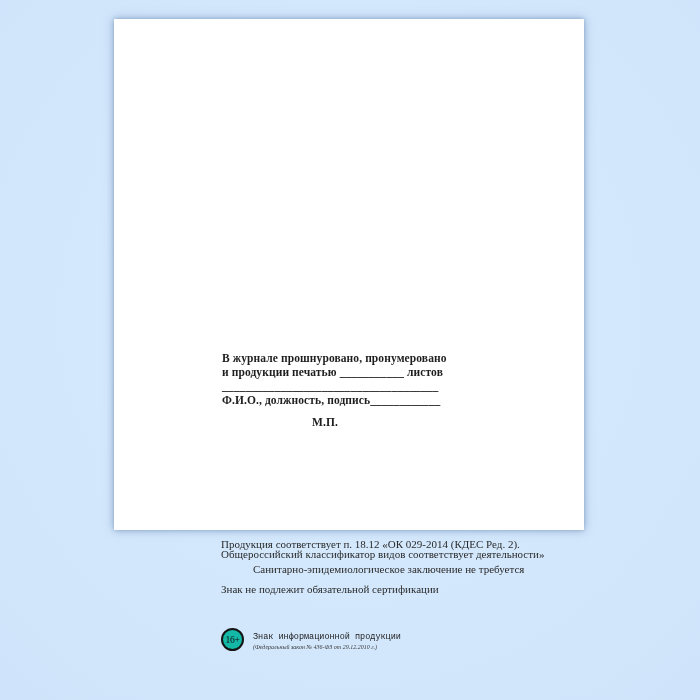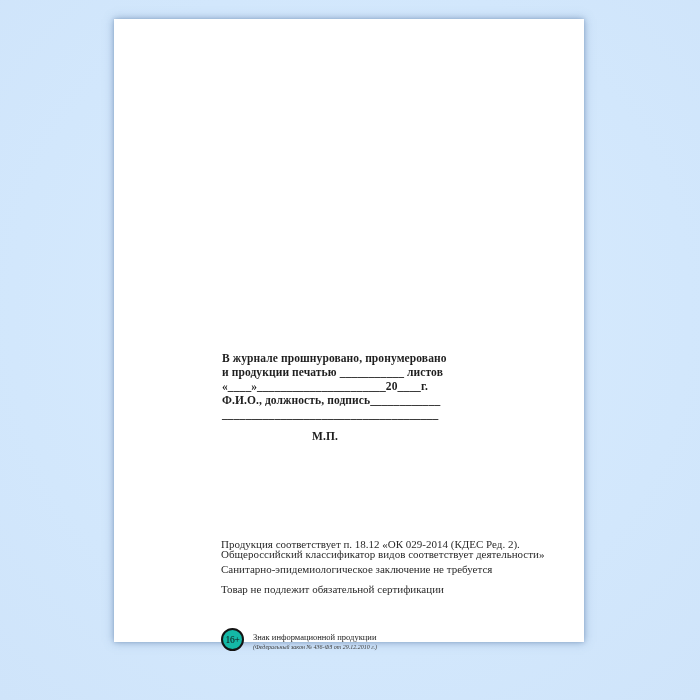--- a/index.html
+++ b/index.html
@@ -6,21 +6,21 @@
   .stage{
     position:relative;
     width:700px;height:700px;
     background:radial-gradient(circle at 50% 45%, #d9ecfe 0%, #d2e7fc 65%, #cfe4fa 100%);
     overflow:hidden;
     font-family:"Liberation Serif","DejaVu Serif",serif;
   }
   .sheet{
     position:absolute;
     left:114px;top:19px;
-    width:470px;height:623px;
+    width:470px;height:511px;
     background:#ffffff;
     box-shadow:0 0 9px rgba(108,140,180,.70), 0 0 3px rgba(108,140,180,.45);
   }
   
   .binding{
     position:absolute;
     left:108px;top:332px;
     width:209px;
     font-size:11.5px;
     line-height:14px;
@@ -37,21 +37,21 @@
   
   .compliance{
     position:absolute;
     left:107px;top:521px;
     font-size:11px;
     line-height:9.7px;
     color:#2a2a2a;
     white-space:nowrap;
   }
   .compliance .italic{font-style:italic;}
-  .compliance .single-first{margin-top:6px;}
+  .compliance .single-first{margin-top:6px;margin-left:32px;}
   .compliance .single{margin-top:10px;}
   
   .age{
     position:absolute;
     left:107px;top:609px;
     display:flex;
     align-items:flex-start;
     gap:9px;
   }
   .badge{
@@ -60,45 +60,44 @@
     border:2.5px solid #141414;
     border-radius:50%;
     display:flex;align-items:center;justify-content:center;
     font-weight:normal;
     font-size:9.5px;
     letter-spacing:-0.3px;
     color:#111;
     background:#14b8a6;
   }
   .age-text{padding-top:4px;}
-  .age-title{font-size:8.5px;line-height:10.5px;color:#222;white-space:nowrap;}
+  .age-title{font-size:8.5px;line-height:10.5px;color:#222;white-space:nowrap;font-family:Liberation Mono, monospace;}
   .age-law{font-size:6px;line-height:8px;font-style:italic;color:#3a3a3a;white-space:nowrap;}
 </style>
 </head>
 <body>
 
 <div class="stage">
   <div class="sheet">
 
     <div class="binding">
       <div>В журнале прошнуровано, пронумеровано</div>
       <div>и продукции печатью ___________ листов</div>
-      <div>«____»______________________20____г.</div>
+      <div>_____________________________________</div>
       <div>Ф.И.О., должность, подпись____________</div>
-      <div>_____________________________________</div>
       <div class="stamp">М.П.</div>
     </div>
 
     <div class="compliance">
       <div>
         <div>Продукция соответствует п. 18.12 «ОК 029-2014 (КДЕС Ред. 2).</div>
         <div>Общероссийский классификатор видов соответствует деятельности»</div>
       </div>
       <div class="single-first">Санитарно-эпидемиологическое заключение не требуется</div>
-      <div class="single">Товар не подлежит обязательной сертификации</div>
+      <div class="single">Знак не подлежит обязательной сертификации</div>
     </div>
 
     <div class="age">
       <div class="badge">16+</div>
       <div class="age-text">
         <div class="age-title">Знак информационной продукции</div>
         <div class="age-law">(Федеральный закон № 436-ФЗ от 29.12.2010 г.)</div>
       </div>
     </div>
 

